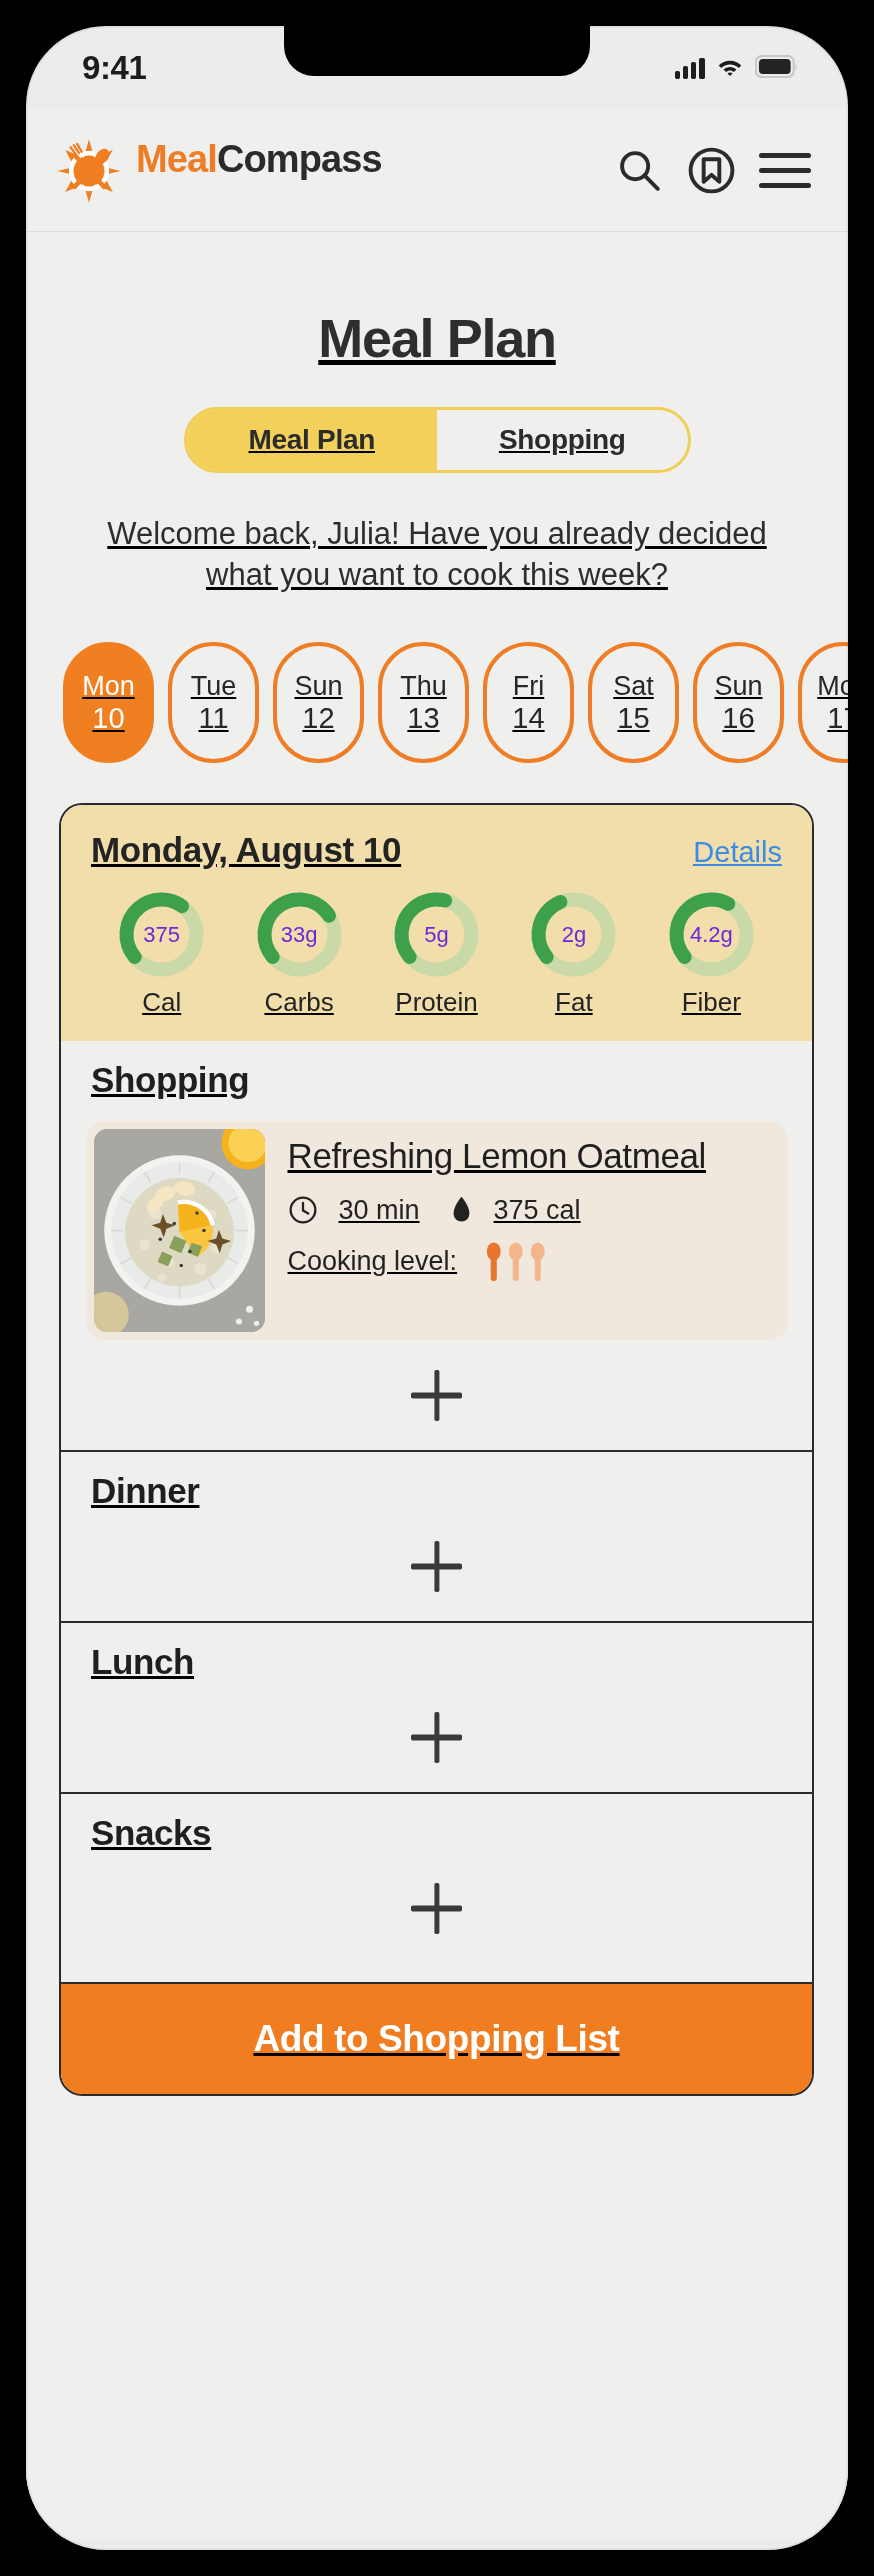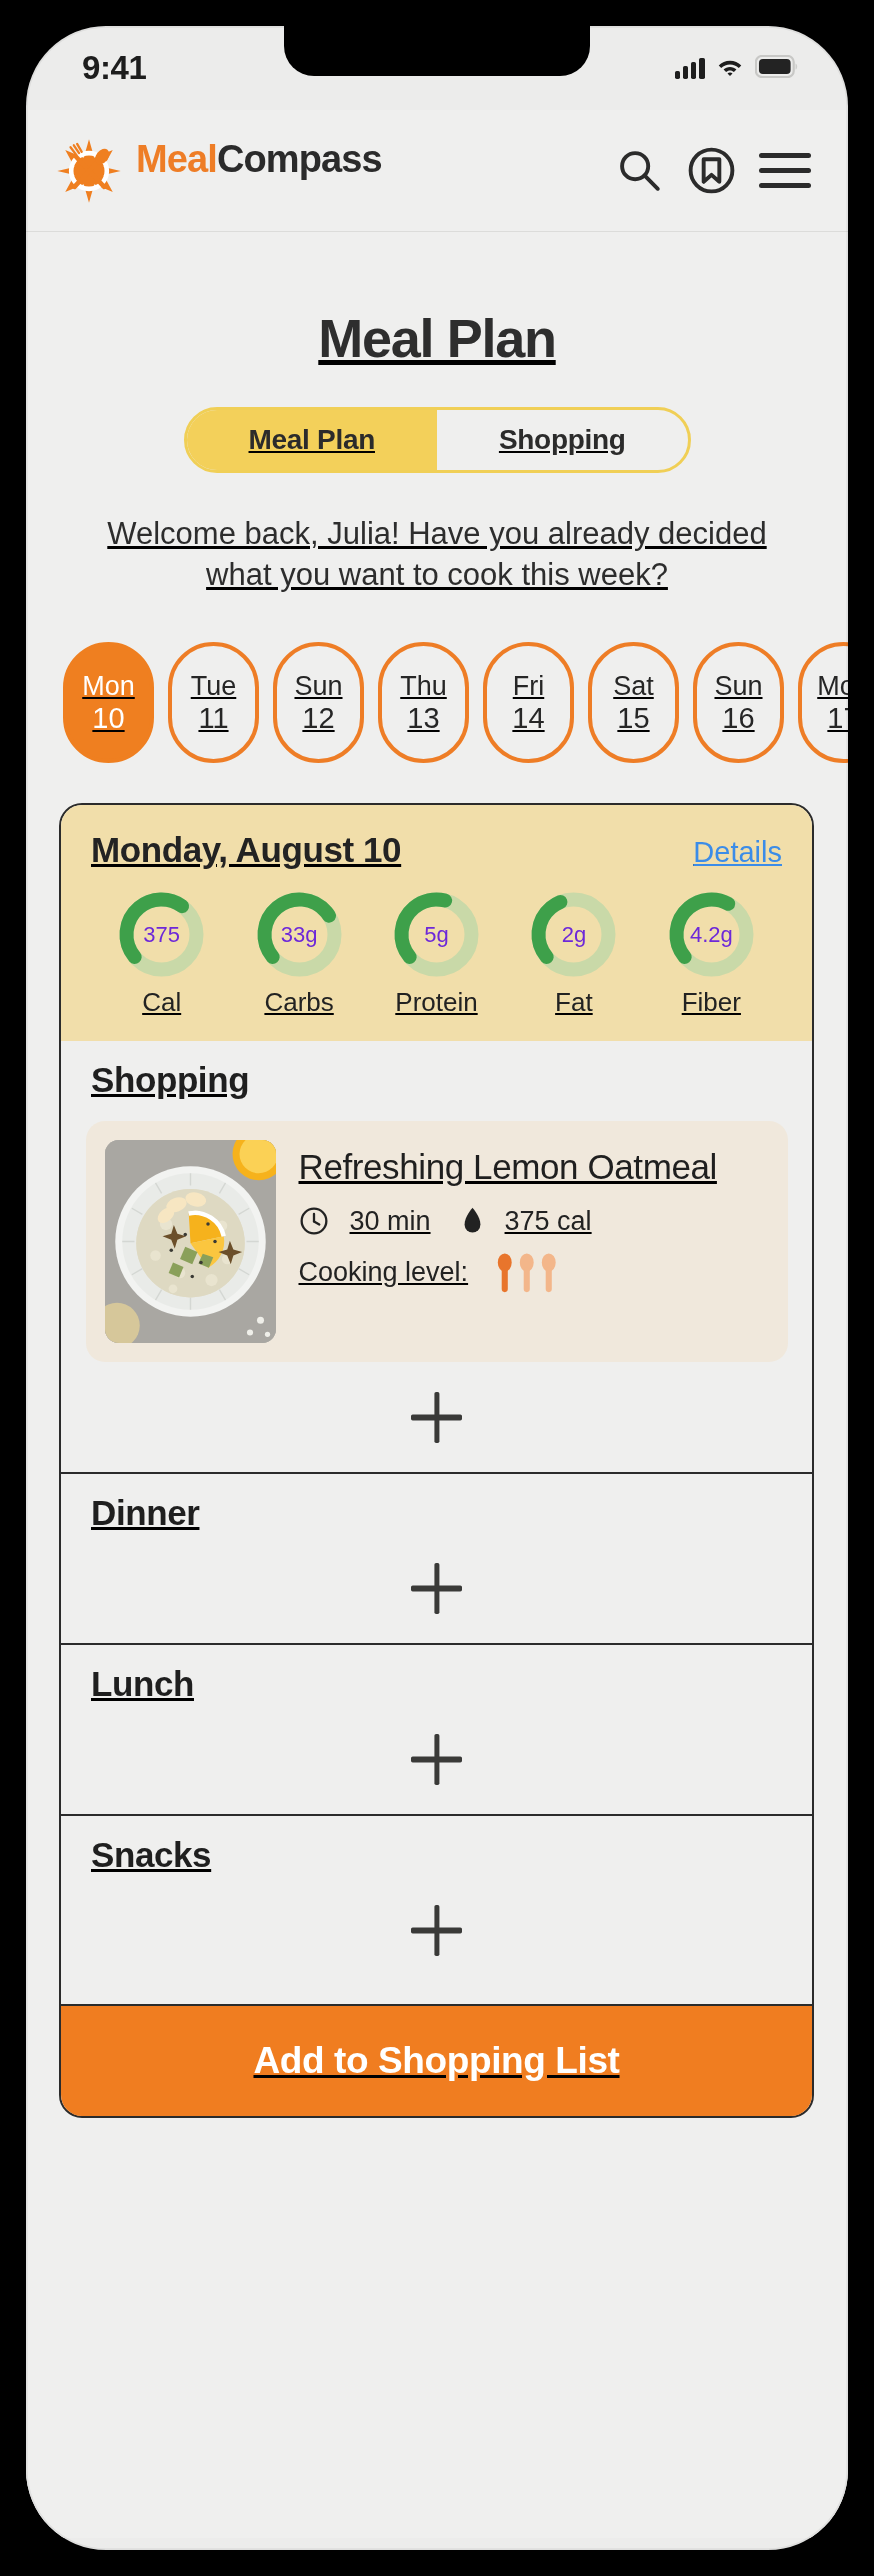--- a/index.html
+++ b/index.html
@@ -275,21 +275,21 @@
   .plus-btn::before { left: 50%; top: 0; width: 5.2px; height: 51px; transform: translateX(-50%); }
   .plus-btn::after { top: 50%; left: 0; height: 5.2px; width: 51px; transform: translateY(-50%); }
 
   
   .recipe-card {
     margin: 21px 24.5px 0;
     background: #f0e8dc;
     border-radius: 19px;
     display: flex;
     gap: 23px;
-    padding: 19px;
+    padding: 8px;
   }
   .recipe-thumb {
     flex: 0 0 171px;
     width: 171px;
     height: 203px;
     border-radius: 14px;
     overflow: hidden;
     position: relative;
     background: #b9b7b2;
   }

